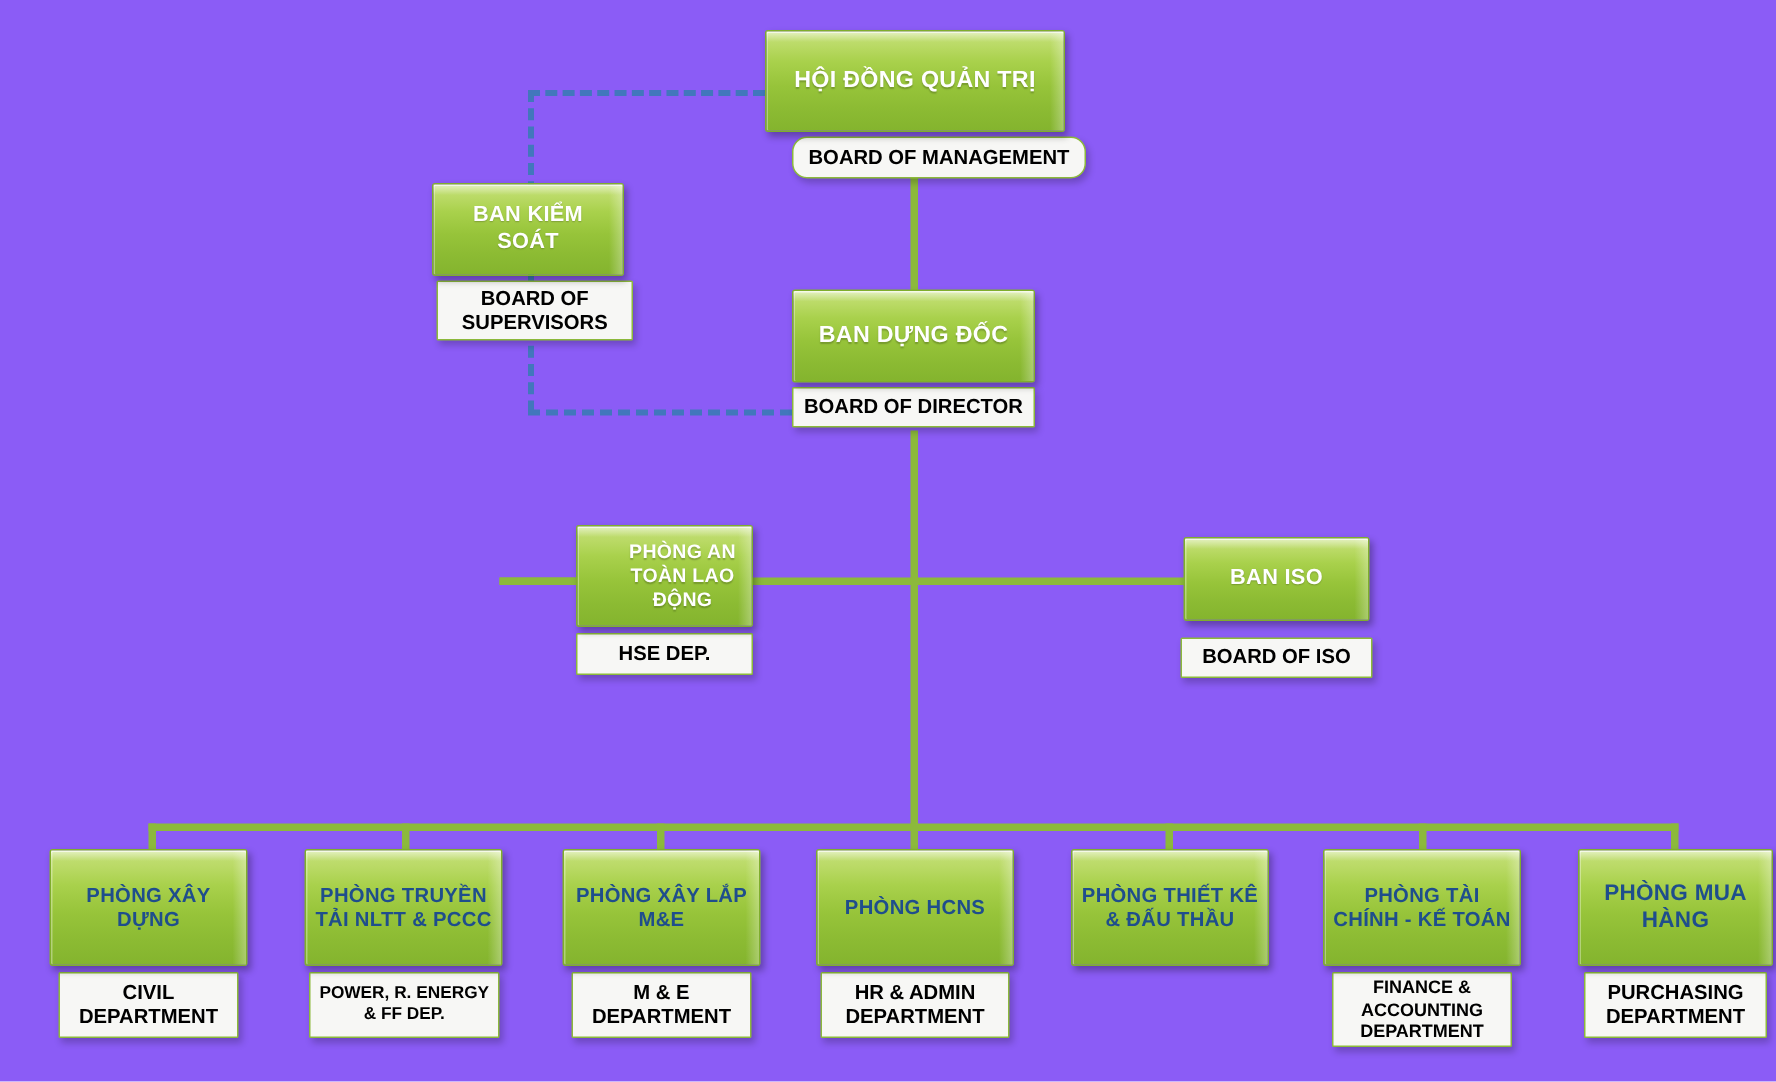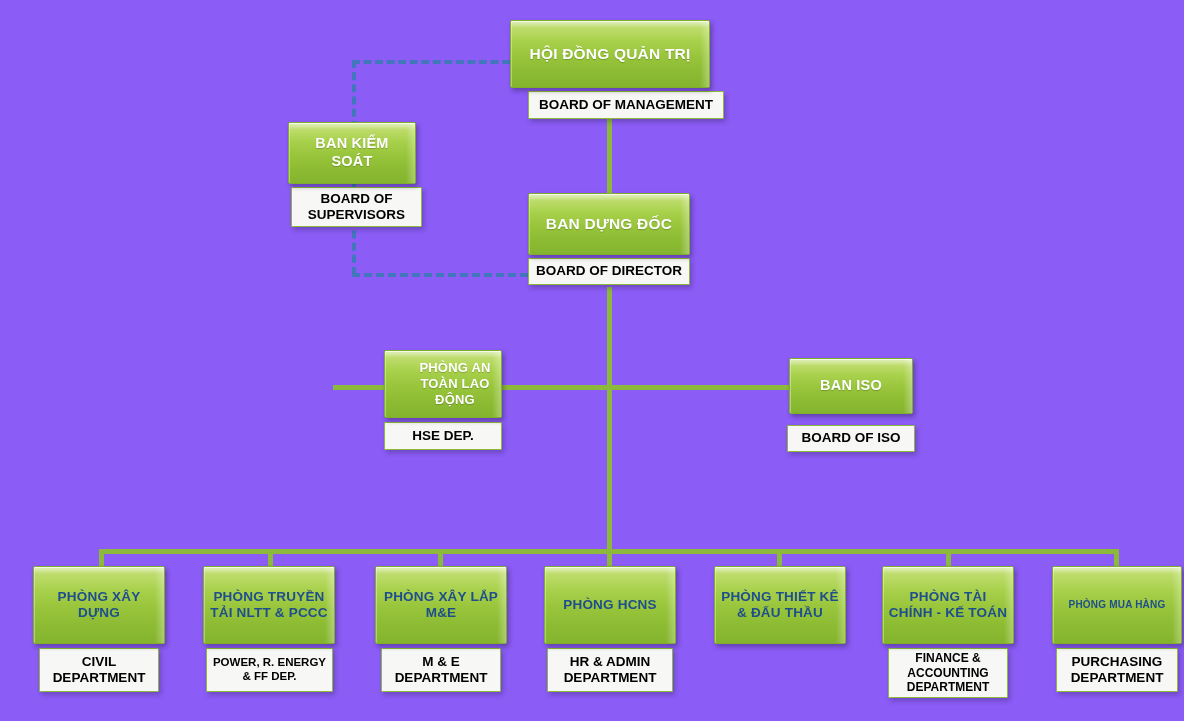--- a/index.html
+++ b/index.html
@@ -140,21 +140,21 @@
   <div class="conn conn-v" style="left:438px; top:549px; height:18px;"></div>
   <div class="conn conn-v" style="left:607px; top:549px; height:18px;"></div>
   <div class="conn conn-v" style="left:777px; top:549px; height:18px;"></div>
   <div class="conn conn-v" style="left:946px; top:549px; height:18px;"></div>
   <div class="conn conn-v" style="left:1114px; top:549px; height:18px;"></div>
 
   <div class="node" style="left:510px; top:20px; width:200px;">
     <div class="plate" style="height:68px;">
       <span class="plate-label white" style="font-size:15.5px;">HỘI ĐỒNG QUẢN TRỊ</span>
     </div>
-    <div class="caption" style="width:196px; height:28px; margin:3px 0 0 18px; font-size:13.5px;">BOARD OF MANAGEMENT</div>
+    <div class="caption" style="width:196px; height:28px; margin:3px 0 0 18px; font-size:13.5px;border-radius:10px;">BOARD OF MANAGEMENT</div>
   </div>
 
   <div class="node" style="left:288px; top:122px; width:128px;">
     <div class="plate" style="height:62px;">
       <span class="plate-label white" style="font-size:14.5px;">BAN KIỂM SOÁT</span>
     </div>
     <div class="caption" style="width:131px; height:40px; margin:3px 0 0 3px; font-size:13.5px;">BOARD OF SUPERVISORS</div>
   </div>
 
   <div class="node" style="left:528px; top:193px; width:162px;">
@@ -215,18 +215,18 @@
 
   <div class="node" style="left:882px; top:566px; width:132px;">
     <div class="plate" style="height:78px;">
       <span class="plate-label navy" style="font-size:13.5px;">PHÒNG TÀI CHÍNH - KẾ TOÁN</span>
     </div>
     <div class="caption" style="width:120px; height:50px; margin:4px 0 0 6px; font-size:12px;">FINANCE &amp; ACCOUNTING DEPARTMENT</div>
   </div>
 
   <div class="node" style="left:1052px; top:566px; width:130px;">
     <div class="plate" style="height:78px;">
-      <span class="plate-label navy" style="font-size:10px;">PHÒNG MUA HÀNG</span>
+      <span class="plate-label navy" style="font-size:15px;">PHÒNG MUA HÀNG</span>
     </div>
     <div class="caption" style="width:122px; height:44px; margin:4px 0 0 4px; font-size:13.5px;">PURCHASING DEPARTMENT</div>
   </div>
 
 </div>
 
 </body></html>

